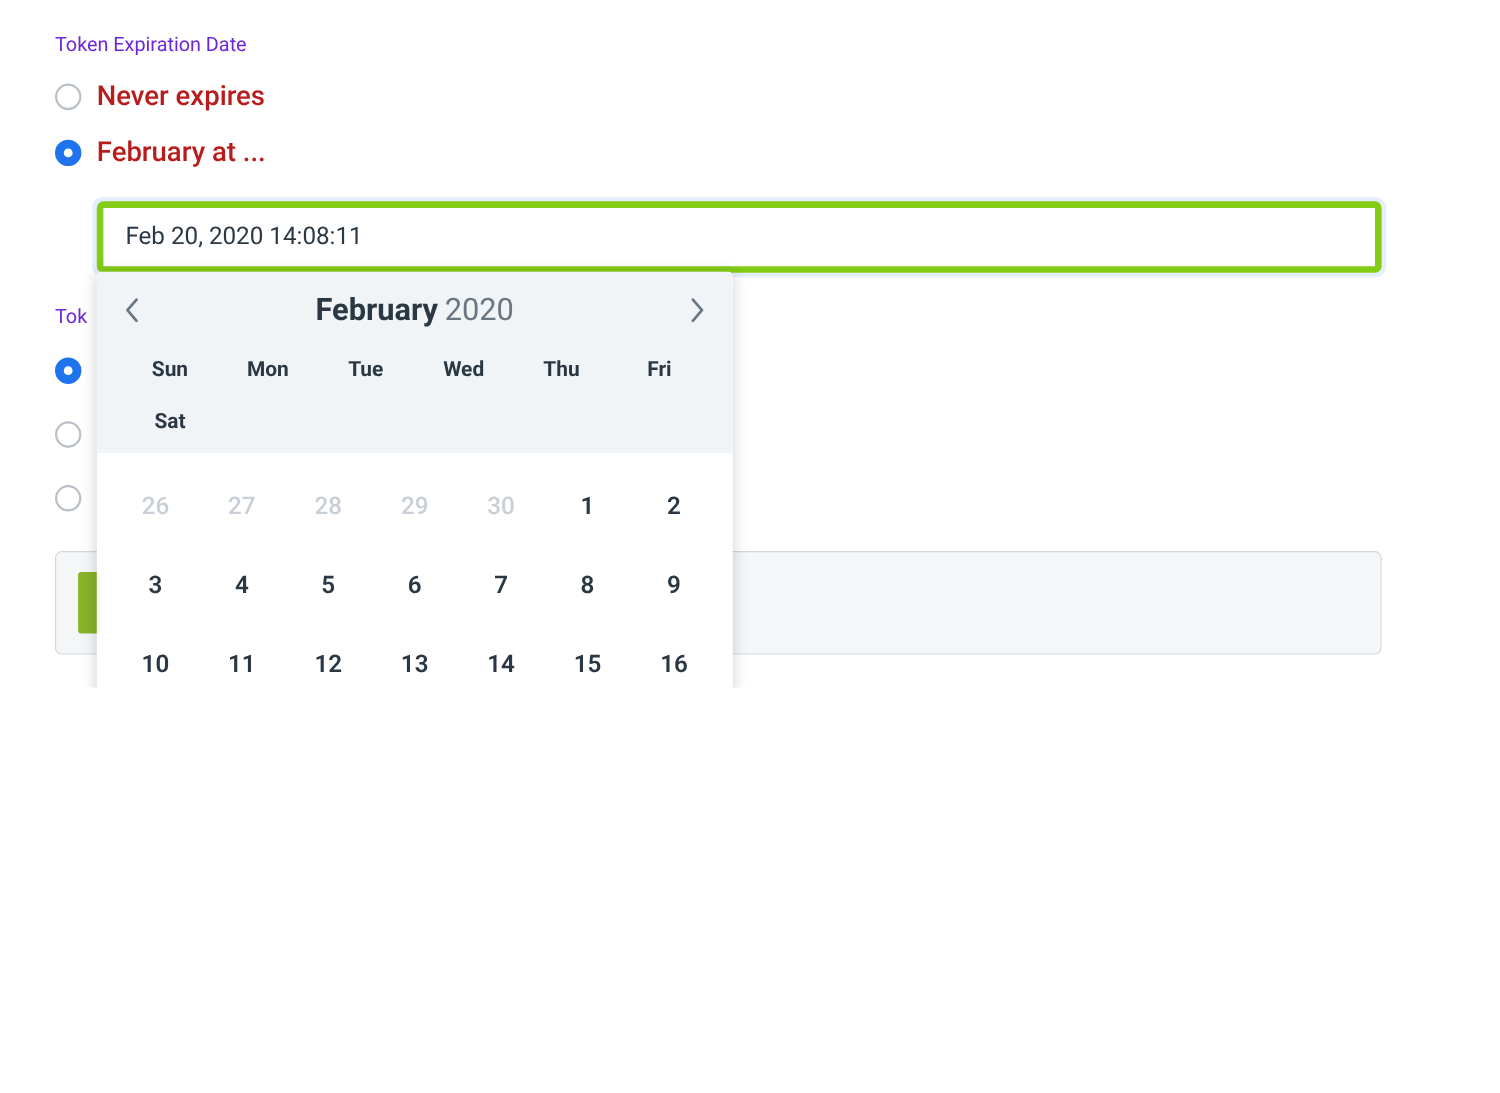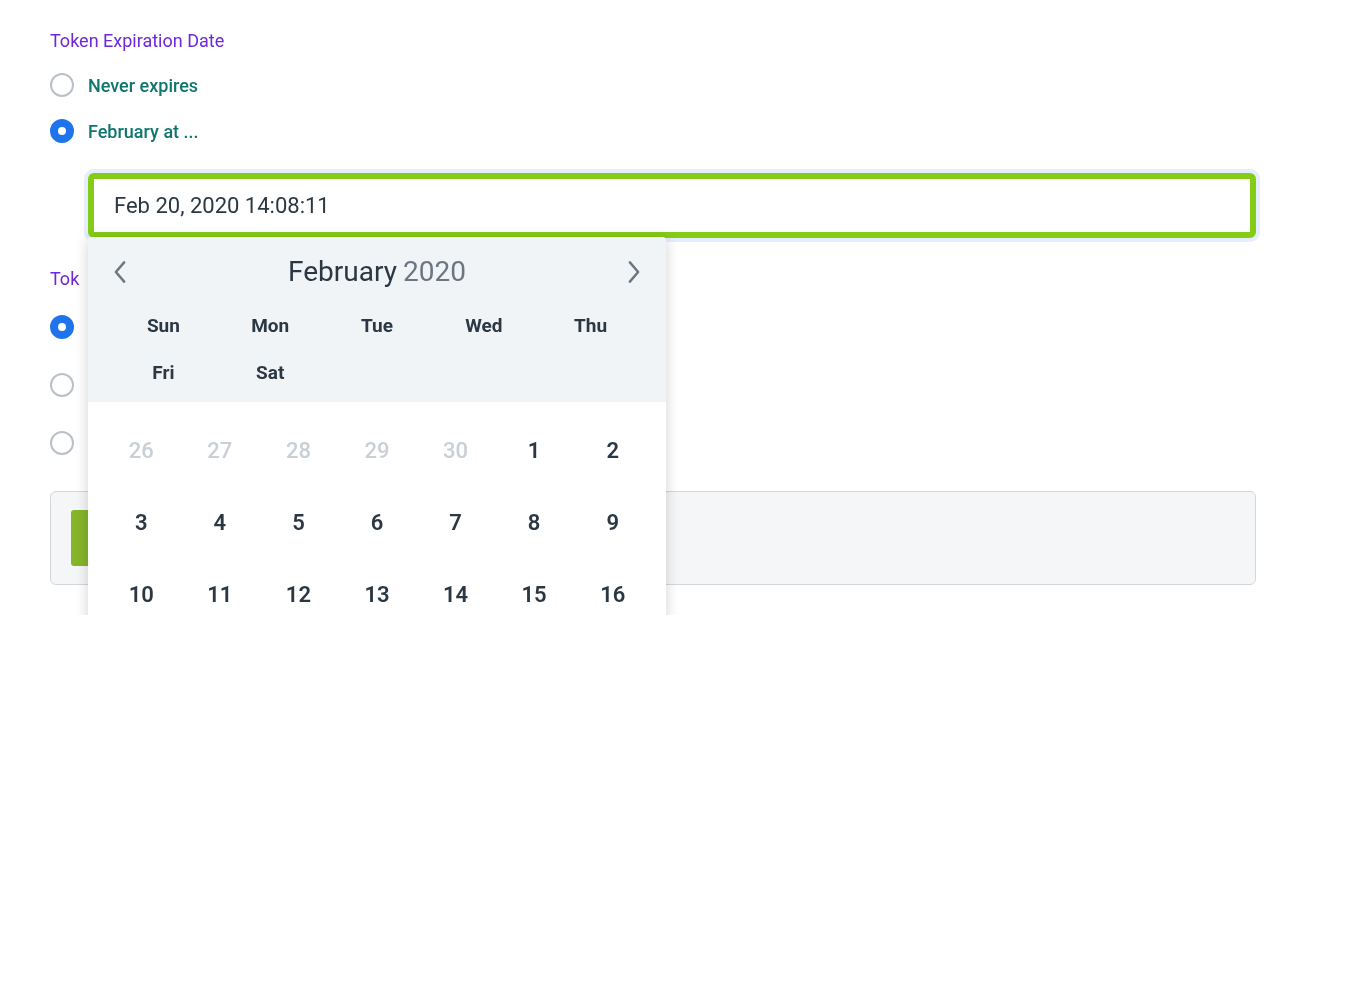--- a/index.html
+++ b/index.html
@@ -40,22 +40,22 @@
     position: absolute;
     width: 8px;
     height: 8px;
     border-radius: 50%;
     background: #fff;
     top: 50%;
     left: 50%;
     transform: translate(-50%, -50%);
   }
   .radio-label {
-    font-size: 18px;
-    color: #0f766e;
+    font-size: 25px;
+    color: #b91c1c;
     font-weight: 500;
   }
   .date-input-wrap {
     margin-left: 38px;
     margin-top: 30px;
     margin-bottom: 30px;
     position: relative;
   }
   .date-input {
     width: 100%;
@@ -96,25 +96,25 @@
     cursor: pointer;
     display: flex;
     align-items: center;
     justify-content: center;
   }
   .cal-nav svg { width: 14px; height: 22px; }
   .cal-title {
     font-size: 28px;
     color: #2b3844;
   }
-  .cal-title .month { font-weight: 400; }
+  .cal-title .month { font-weight: 700; }
   .cal-title .year { font-weight: 400; color: #6b7683; margin-left: 6px; }
   .dow-row {
     display: grid;
-    grid-template-columns: repeat(5, 1fr);
+    grid-template-columns: repeat(6, 1fr);
     text-align: center;
   }
   .dow {
     font-weight: 700;
     font-size: 19px;
     color: #2b3844;
     padding: 10px 0 14px 0;
   }
   .days-grid {
     display: grid;

